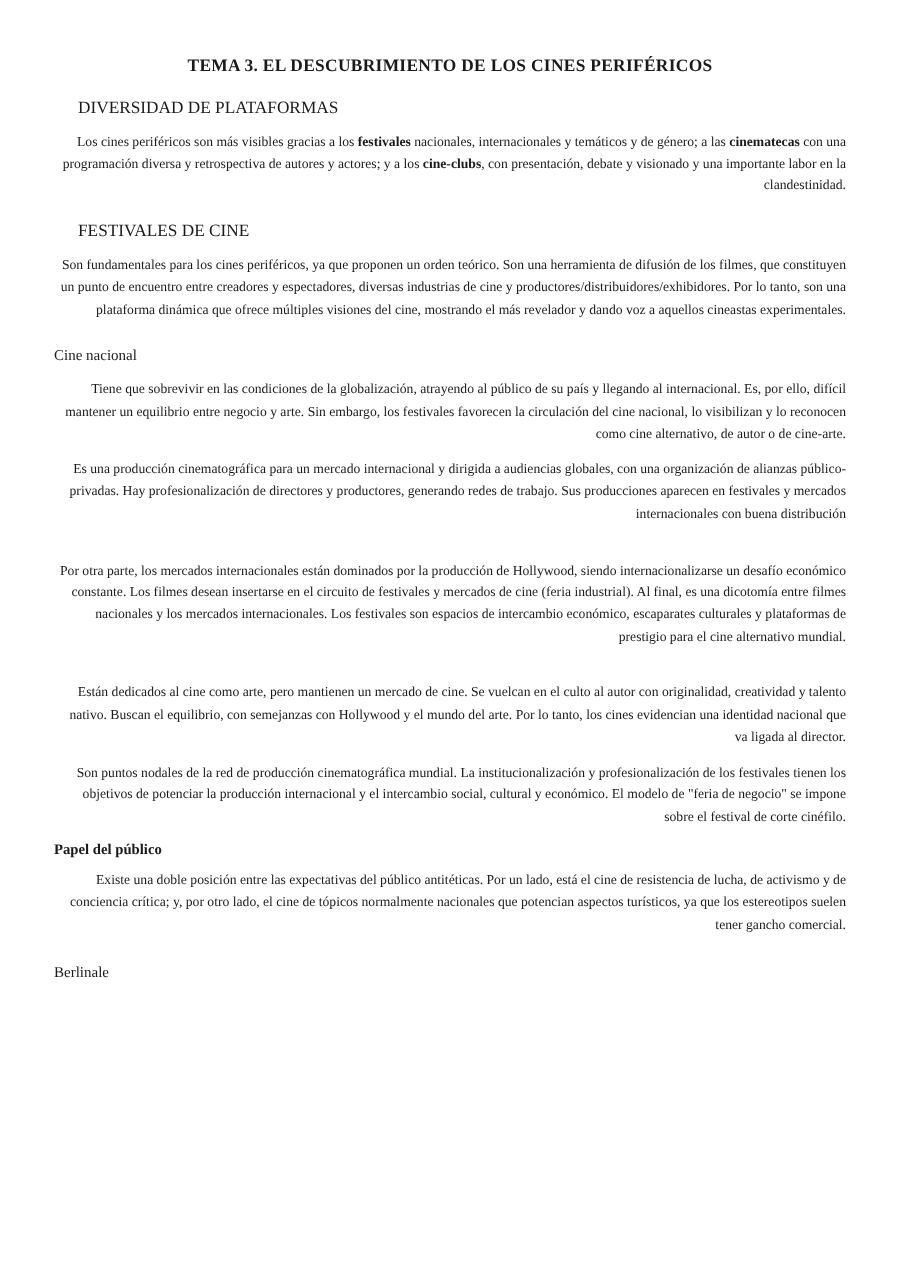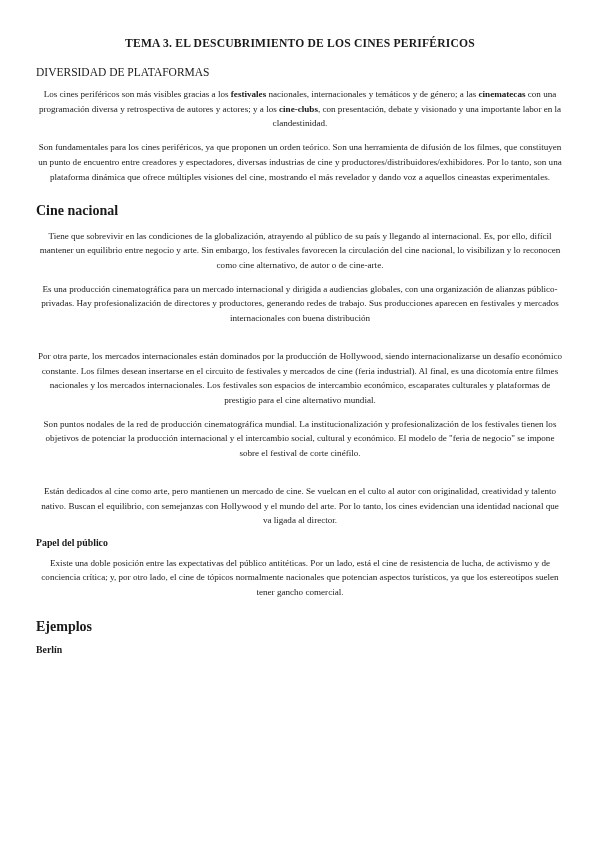--- a/index.html
+++ b/index.html
@@ -25,46 +25,46 @@
     text-align: center;
     font-size: 11.6px;
     font-weight: bold;
     letter-spacing: 0.2px;
     margin: 6px 0 14px 0;
     line-height: 1.3;
   }
   h2.section {
     font-size: 11.5px;
     font-weight: normal;
-    margin: 0 0 7px 0;
+    margin: 0 0 7px 16px;
     line-height: 1.3;
   }
   h2.section.spaced {
     margin-top: 16px;
   }
   h3.sub {
-    font-size: 14px;
-    font-weight: bold;
+    font-size: 10px;
+    font-weight: normal;
     margin: 18px 0 8px 0;
     line-height: 1.3;
   }
   h4.subsub {
     font-size: 9.8px;
     font-weight: bold;
     margin: 8px 0 6px 0;
     line-height: 1.3;
   }
   h4.tight {
     margin: 3px 0 5px 0;
   }
   p.para {
     font-size: 9.1px;
     line-height: 1.62;
     margin: 0 0 9px 0;
-    text-align: center;
+    text-align: right;
   }
   p.para.gap {
     margin-top: 23px;
   }
   b, .b {
     font-weight: bold;
   }
   .nomargin {
     margin-bottom: 0;
   }
@@ -73,30 +73,30 @@
 <body>
 
 <div class="page">
 
   <div class="doc-title">TEMA 3. EL DESCUBRIMIENTO DE LOS CINES PERIFÉRICOS</div>
 
   <h2 class="section">DIVERSIDAD DE PLATAFORMAS</h2>
 
   <p class="para"><span>Los cines periféricos son más visibles gracias a los </span><span class="b">festivales</span><span> nacionales, internacionales y temáticos y de género; a las </span><span class="b">cinematecas</span><span> con una programación diversa y retrospectiva de autores y actores; y a los </span><span class="b">cine-clubs</span><span>, con presentación, debate y visionado y una importante labor en la clandestinidad.</span></p>
 
+  <h2 class="section spaced">FESTIVALES DE CINE</h2>
   <p class="para">Son fundamentales para los cines periféricos, ya que proponen un orden teórico. Son una herramienta de difusión de los filmes, que constituyen un punto de encuentro entre creadores y espectadores, diversas industrias de cine y productores/distribuidores/exhibidores. Por lo tanto, son una plataforma dinámica que ofrece múltiples visiones del cine, mostrando el más revelador y dando voz a aquellos cineastas experimentales.</p>
 
   <h3 class="sub">Cine nacional</h3>
   <p class="para">Tiene que sobrevivir en las condiciones de la globalización, atrayendo al público de su país y llegando al internacional. Es, por ello, difícil mantener un equilibrio entre negocio y arte. Sin embargo, los festivales favorecen la circulación del cine nacional, lo visibilizan y lo reconocen como cine alternativo, de autor o de cine-arte.</p>
 
   <p class="para">Es una producción cinematográfica para un mercado internacional y dirigida a audiencias globales, con una organización de alianzas público-privadas. Hay profesionalización de directores y productores, generando redes de trabajo. Sus producciones aparecen en festivales y mercados internacionales con buena distribución</p>
   <p class="para gap">Por otra parte, los mercados internacionales están dominados por la producción de Hollywood, siendo internacionalizarse un desafío económico constante. Los filmes desean insertarse en el circuito de festivales y mercados de cine (feria industrial). Al final, es una dicotomía entre filmes nacionales y los mercados internacionales. Los festivales son espacios de intercambio económico, escaparates culturales y plataformas de prestigio para el cine alternativo mundial.</p>
 
+  <p class="para gap">Están dedicados al cine como arte, pero mantienen un mercado de cine. Se vuelcan en el culto al autor con originalidad, creatividad y talento nativo. Buscan el equilibrio, con semejanzas con Hollywood y el mundo del arte. Por lo tanto, los cines evidencian una identidad nacional que va ligada al director.</p>
   <p class="para">Son puntos nodales de la red de producción cinematográfica mundial. La institucionalización y profesionalización de los festivales tienen los objetivos de potenciar la producción internacional y el intercambio social, cultural y económico. El modelo de "feria de negocio" se impone sobre el festival de corte cinéfilo.</p>
-  <p class="para gap">Están dedicados al cine como arte, pero mantienen un mercado de cine. Se vuelcan en el culto al autor con originalidad, creatividad y talento nativo. Buscan el equilibrio, con semejanzas con Hollywood y el mundo del arte. Por lo tanto, los cines evidencian una identidad nacional que va ligada al director.</p>
 
   <h4 class="subsub">Papel del público</h4>
   <p class="para">Existe una doble posición entre las expectativas del público antitéticas. Por un lado, está el cine de resistencia de lucha, de activismo y de conciencia crítica; y, por otro lado, el cine de tópicos normalmente nacionales que potencian aspectos turísticos, ya que los estereotipos suelen tener gancho comercial.</p>
 
-  <h3 class="sub">Ejemplos</h3>
-  <h4 class="subsub tight">Berlín</h4>
+  <h3 class="sub">Berlinale</h3>
 
 </div>
 
 </body></html>

